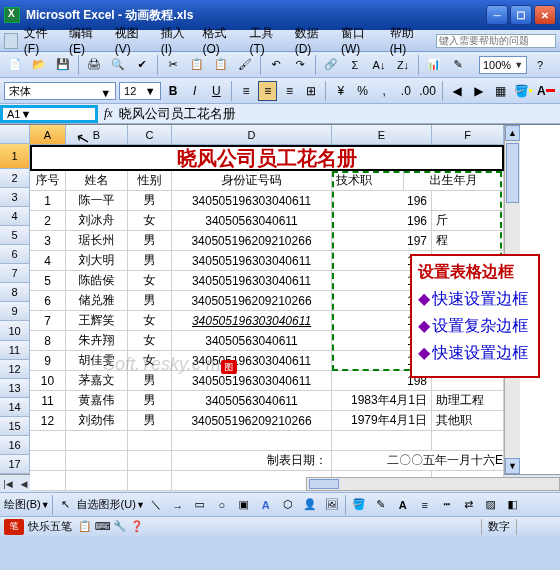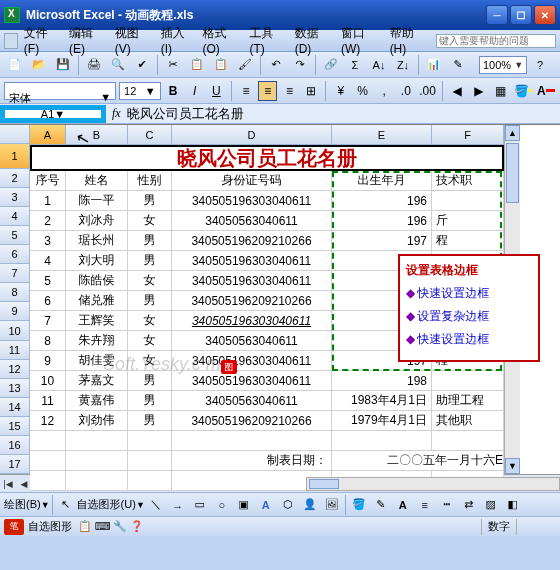--- a/index.html
+++ b/index.html
@@ -22,29 +22,29 @@
 
 
 .toolbar { height:26px; background:linear-gradient(#e3ecfa,#c7d8f2); display:flex; align-items:center; padding:0 4px; border-bottom:1px solid #9ab3d9; gap:2px;}
 .tbtn{width:22px; height:22px; border:1px solid transparent; display:flex; align-items:center; justify-content:center; font-size:11px; cursor:pointer; border-radius:2px;}
 .tsep{width:1px; height:20px; background:#8fa8ce; margin:0 2px;}
 .tdrop{display:flex; align-items:center; border:1px solid #6f92c6; background:#fff; height:18px; padding:0 3px; font-size:11px;margin-left:8px;}
 .tdrop .arrow{margin-left:3px; font-size:9px; color:#333;}
 
 
 .fmtbar{height:26px; background:linear-gradient(#e3ecfa,#c7d8f2); display:flex; align-items:center; padding:0 4px; border-bottom:1px solid #9ab3d9; gap:3px;}
-.fontbox{border:1px solid #6f92c6; background:#fff; height:18px; width:120px; padding:8px 4px; font-size:11px; display:flex; align-items:flex-start; justify-content:space-between;}
+.fontbox{border:1px solid #6f92c6; background:#fff; height:18px; width:120px; padding:0 4px; font-size:11px; display:flex; align-items:flex-end; justify-content:space-between;}
 .sizebox{border:1px solid #6f92c6; background:#fff; height:18px; width:44px; padding:0 4px; font-size:11px; display:flex; align-items:center; justify-content:space-between;}
 .bbtn{width:20px;height:20px; display:flex; align-items:center; justify-content:center; font-size:12px; cursor:pointer; border:1px solid transparent;}
 .bbtn.active{border:1px solid #2a4f8f; background:#f0d080;}
 .colorbar{width:14px;height:3px;display:block;}
 
 
 .fxbar{height:20px; background:#e3ecfa; display:flex; align-items:center; border-bottom:1px solid #9ab3d9;}
-.namebox{width:106px; height:18px; border:5px solid #0ea5e9; background:#fff; font-size:11px; padding:0 4px; display:flex; align-items:center; justify-content:center;}
+.namebox{width:98px; height:18px; border:3px solid #0ea5e9; background:#fff; font-size:11px; padding:0 4px; display:flex; align-items:center; justify-content:flex-start;}
 .fxlabel{font-style:italic; font-family:"Times New Roman"; margin:0 6px; font-size:12px;}
 .fxcontent{font-size:13px; font-family:"SimSun";}
 
 
 .grid-wrap{height:350px; background:#fff; display:flex; border-top:1px solid #808080;}
 .rowhdrs{display:flex; flex-direction:column; background:#d6e2f4;}
 .corner, .rowhdr, .colhdr{border-right:1px solid #9fb6d6; border-bottom:1px solid #9fb6d6; background:linear-gradient(#eef3fb,#d0ddf0); font-size:11px; display:flex; align-items:center; justify-content:center; color:#000;}
 .corner{width:30px; height:20px;}
 .rowhdr{width:30px; height:20px;}
 .rowhdr.tall{height:26px;}
@@ -57,21 +57,21 @@
 .cell.tall{height:26px;}
 .title-cell{font-family:"SimSun"; font-size:20px; font-weight:bold; color:#c00000;}
 .hdr-cell{font-weight:normal;}
 .selected-col .colhdr.cA, .rowhdr.r1{background:linear-gradient(#fdd97a,#f6b042);}
 .cell.lefttxt{justify-content:flex-start; padding-left:4px;}
 .cell.righttxt{justify-content:flex-end; padding-right:4px;}
 .marquee{position:absolute; border:2px dashed #008000; pointer-events:none;}
 .cursor-arrow{position:absolute; font-size:16px; color:#000; left:46px; top:4px; pointer-events:none; transform:rotate(-15deg);}
 
 
-.tooltip-box{position:absolute; right:20px; top:130px; width:142px; background:#fff; border:2px solid #c00000; padding:6px; font-size:12px; z-index:10;}
+.tooltip-box{position:absolute; right:20px; top:130px; width:130px; background:#fff; border:2px solid #c00000; padding:6px; font-size:16px; z-index:10;}
 .tooltip-box .tip-title{color:#c00000; font-weight:bold; margin-bottom:6px;}
 .tooltip-box .tip-item{color:#0000d0; margin:6px 0;}
 .tooltip-box .bullet{color:#8000b0; margin-right:2px;}
 
 .watermark{position:absolute; left:103px; top:230px; font-size:18px; color:rgba(120,120,120,0.35); font-family:Arial; z-index:5; font-style:italic; pointer-events:none;}
 .watermark .wm-badge{display:inline-block; width:16px; height:14px; background:#d00; color:#fff; font-size:9px; border-radius:2px; text-align:center; line-height:14px; font-style:normal;}
 
 .underlined{text-decoration:underline; font-style:italic;}
 .left-truncate{direction:rtl; text-align:left;}
 
@@ -241,22 +241,22 @@
     <div class="row">
       <div class="cell tall title-cell" style="width:474px; border:2px solid #000;">晓风公司员工花名册</div>
     </div>
     <span class="cursor-arrow">↖</span>
 
     <div class="row">
       <div class="cell cA hdr-cell">序号</div>
       <div class="cell cB hdr-cell">姓名</div>
       <div class="cell cC hdr-cell">性别</div>
       <div class="cell cD hdr-cell">身份证号码</div>
+      <div class="cell cF hdr-cell lefttxt">技术职</div>
       <div class="cell cE hdr-cell">出生年月</div>
-      <div class="cell cF hdr-cell lefttxt">技术职</div>
     </div>
     <div id="data-rows">
           <div class="row">
             <div class="cell cA">1</div>
             <div class="cell cB">陈一平</div>
             <div class="cell cC">男</div>
             <div class="cell cD ">340505196303040611</div>
             <div class="cell cE righttxt">196</div>
             <div class="cell cF lefttxt"></div>
           </div>
@@ -437,18 +437,18 @@
     </div>
   <div class="tbtn">≡</div>
   <div class="tbtn">┅</div>
   <div class="tbtn">⇄</div>
   <div class="tbtn">▨</div>
   <div class="tbtn">◧</div>
 </div>
 
 <div class="statusbar">
   <div class="ime-icon">笔</div>
-  <span>自选图形</span>
+  <span>快乐五笔</span>
   <span style="margin-left:6px">📋 ⌨ 🔧 ❓</span>
   <span style="flex:1"></span>
   <div class="status-cell">数字</div>
   <div class="status-cell" style="width:40px"></div>
 </div>
 
 </body></html>

